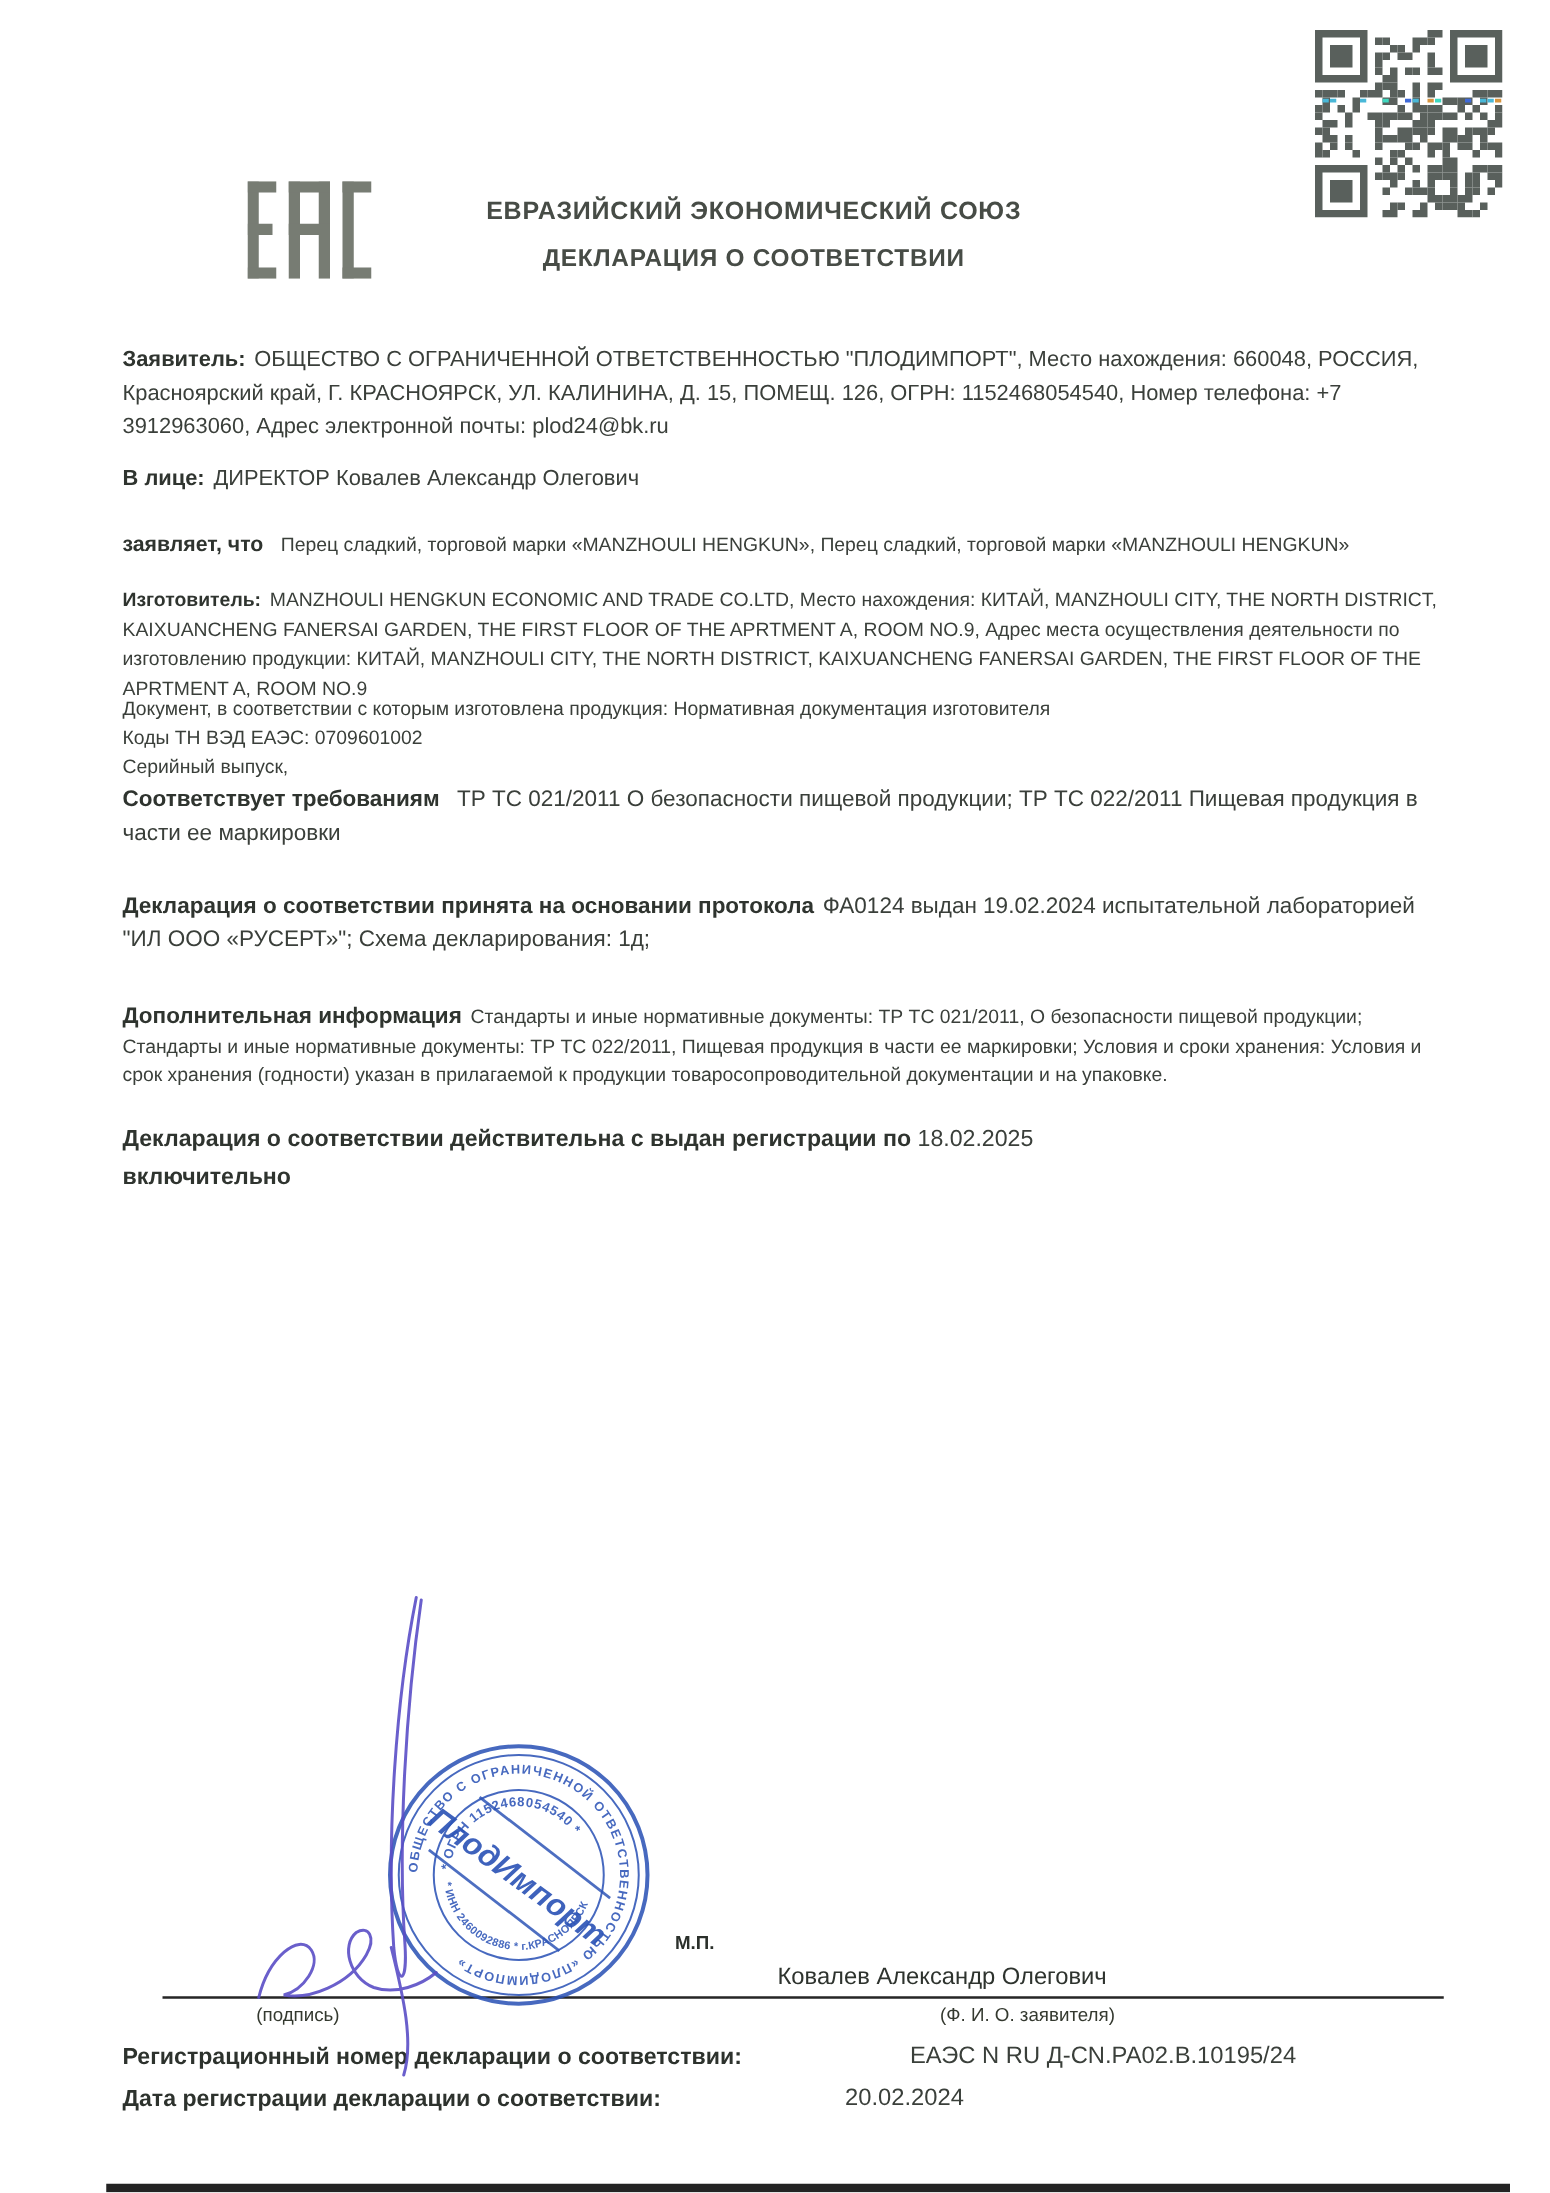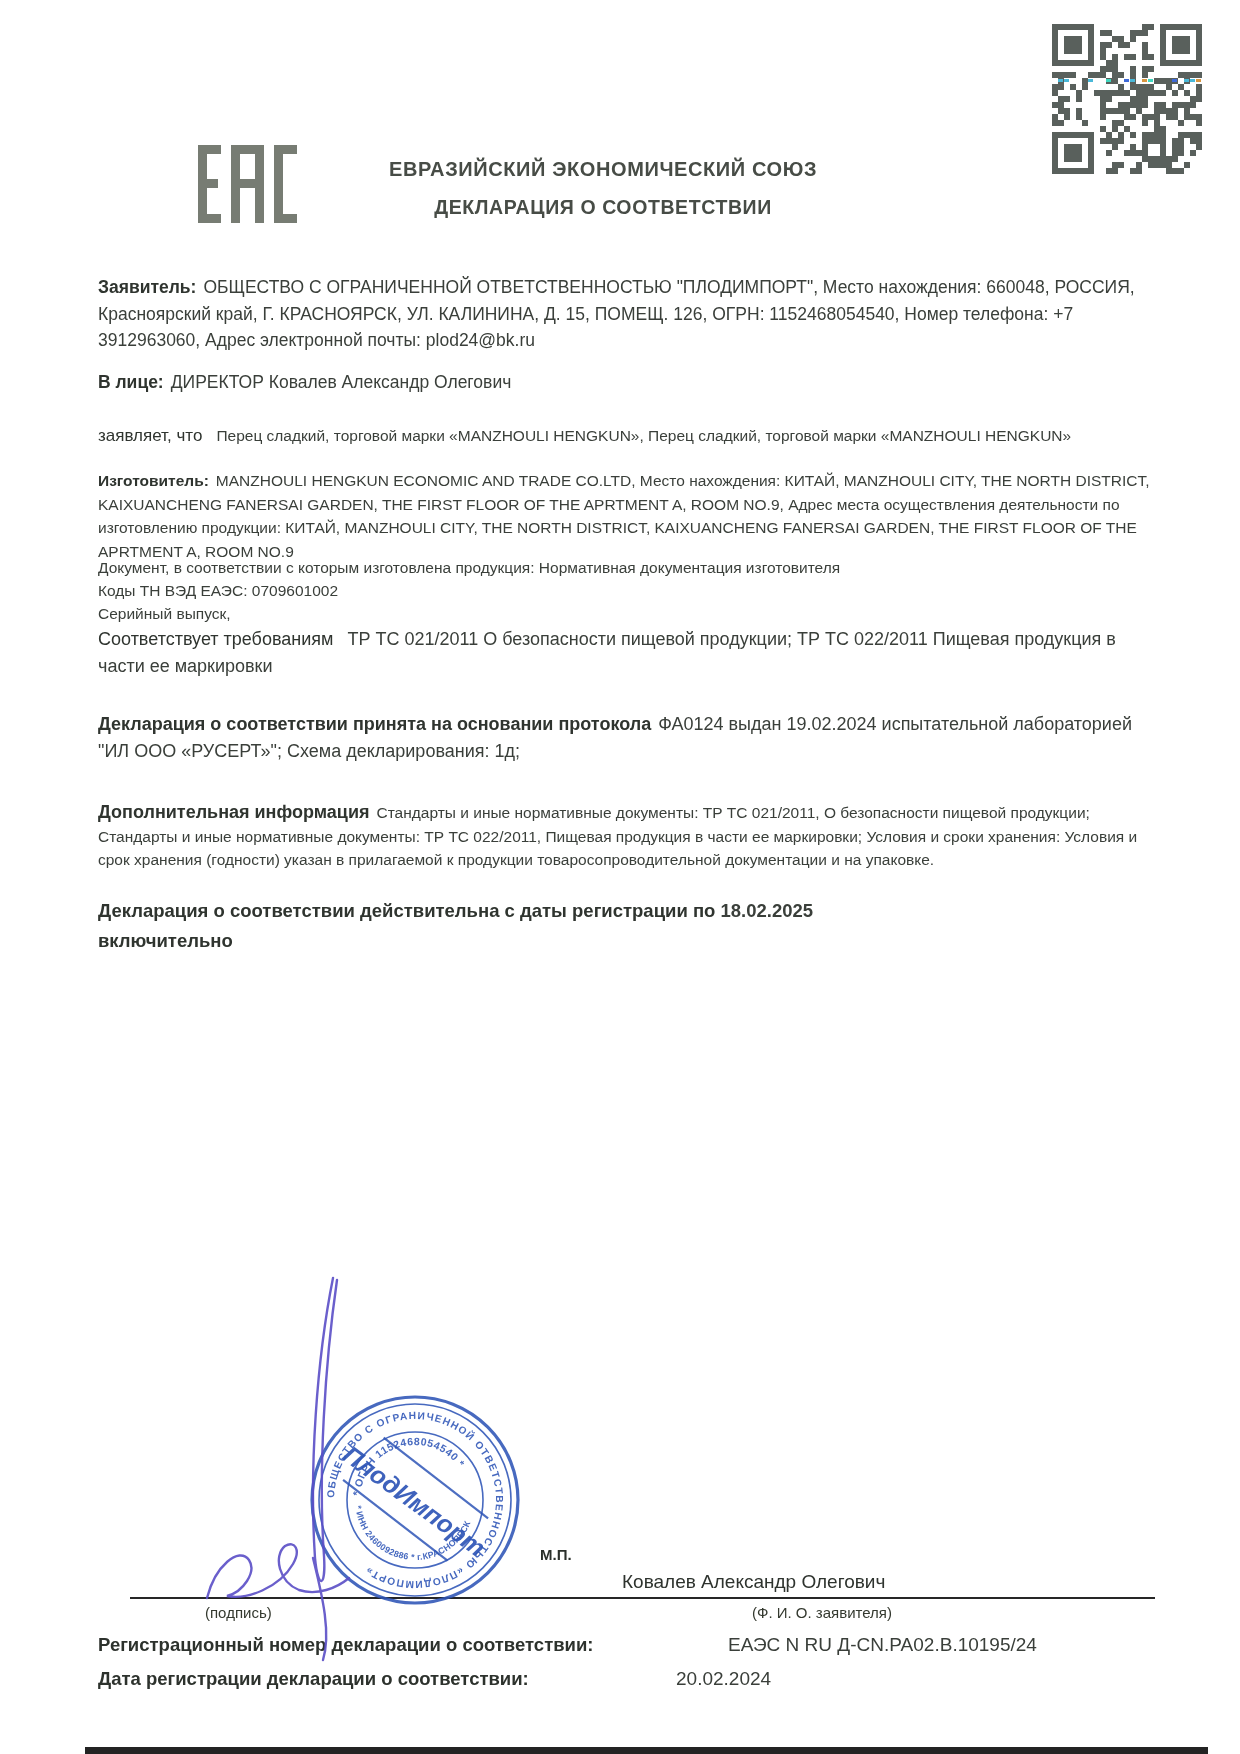--- a/index.html
+++ b/index.html
@@ -7,23 +7,23 @@
         font-family:"Liberation Sans",sans-serif;color:#3a3f3a;}
   .abs{position:absolute;}
   .title{left:98px;width:1010px;text-align:center;font-weight:bold;color:#474c46;letter-spacing:.6px;}
   .t1{top:158px;font-size:20px;}
   .t2{top:196px;font-size:19.5px;}
   .par{left:98px;width:1052px;margin-top:10px;}
   .big{font-size:17.5px;line-height:26.5px;}
   .small{font-size:15.5px;line-height:23.5px;}
   .mid{font-size:18px;line-height:27px;}
   .lead{font-weight:bold;color:#2f342f;margin-right:7px;}
-  .lead-wide{font-weight:normal;color:#2f342f;margin-right:14px;}
+  .lead-wide{font-weight:bold;color:#2f342f;margin-right:14px;}
   .valid{font-size:18.5px;line-height:30px;font-weight:bold;color:#2f342f;}
-  .valid .date{font-weight:bold;color:#3a3f3a;}
+  .valid .date{font-weight:normal;color:#3a3f3a;}
   .sig-line{left:130px;top:1597px;width:1025px;height:2px;background:#262626;}
   .caption{font-size:15px;color:#34392f;}
   .mp{left:540px;top:1546px;font-size:15px;font-weight:bold;color:#2b302b;z-index:5;}
   .signer{left:622px;top:1571px;font-size:19px;color:#2e332e;z-index:4;}
   .reg-label{font-size:18.5px;font-weight:bold;color:#2d322d;}
   .reg-value{font-size:19px;color:#3a3f3a;}
   .bottom-bar{left:85px;top:1747px;width:1155px;height:7px;background:#232323;}
   svg text{font-family:"Liberation Sans",sans-serif;}
 </style>
 </head>
@@ -310,21 +310,21 @@
 
   <div class="abs par mid" style="top:701px">
     <span class="lead">Декларация о соответствии принята на основании протокола</span><span>ФА0124 выдан 19.02.2024 испытательной лабораторией "ИЛ ООО «РУСЕРТ»"; Схема декларирования: 1д;</span>
   </div>
 
   <div class="abs par small" style="top:791px">
     <span class="lead" style="font-size:18px">Дополнительная информация</span><span>Стандарты и иные нормативные документы: ТР ТС 021/2011, О безопасности пищевой продукции; Стандарты и иные нормативные документы: ТР ТС 022/2011, Пищевая продукция в части ее маркировки; Условия и сроки хранения: Условия и срок хранения (годности) указан в прилагаемой к продукции товаросопроводительной документации и на упаковке.</span>
   </div>
 
   <div class="abs par valid" style="top:886px">
-    <span>Декларация о соответствии действительна с даты регистрации по</span>
+    <span>Декларация о соответствии действительна с выдан регистрации по</span>
     <span class="date">18.02.2025</span>
     <span style="display:block">включительно</span>
   </div>
 
   <svg class="abs" style="left:185px;top:1268px;z-index:3" width="220" height="400" viewBox="0 0 220 400">
     <g fill="none" stroke="#5a4ec6" stroke-width="2.4" opacity="0.9" stroke-linecap="round">
       <path d="M 148,10 C 132,90 124,200 130,290 C 133,322 141,320 139,288 C 133,205 140,95 152,12"></path>
       <path d="M 22,330 C 30,298 54,278 64,292 C 72,304 58,324 42,328 C 62,332 94,320 108,296 C 116,282 110,272 100,278 C 88,288 94,314 114,322 C 132,328 152,320 164,310"></path>
       <path d="M 128,290 C 138,330 146,366 138,392"></path>
     </g>

